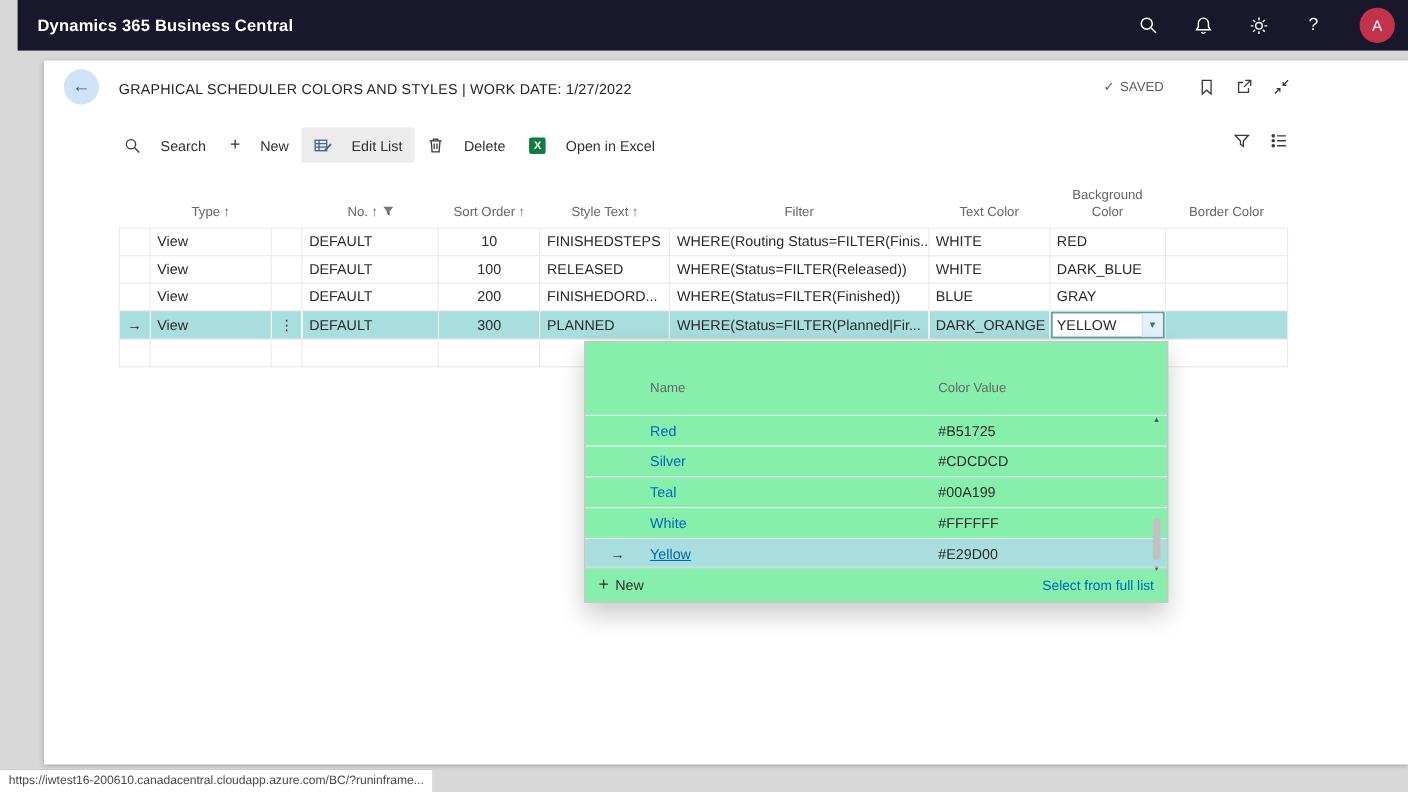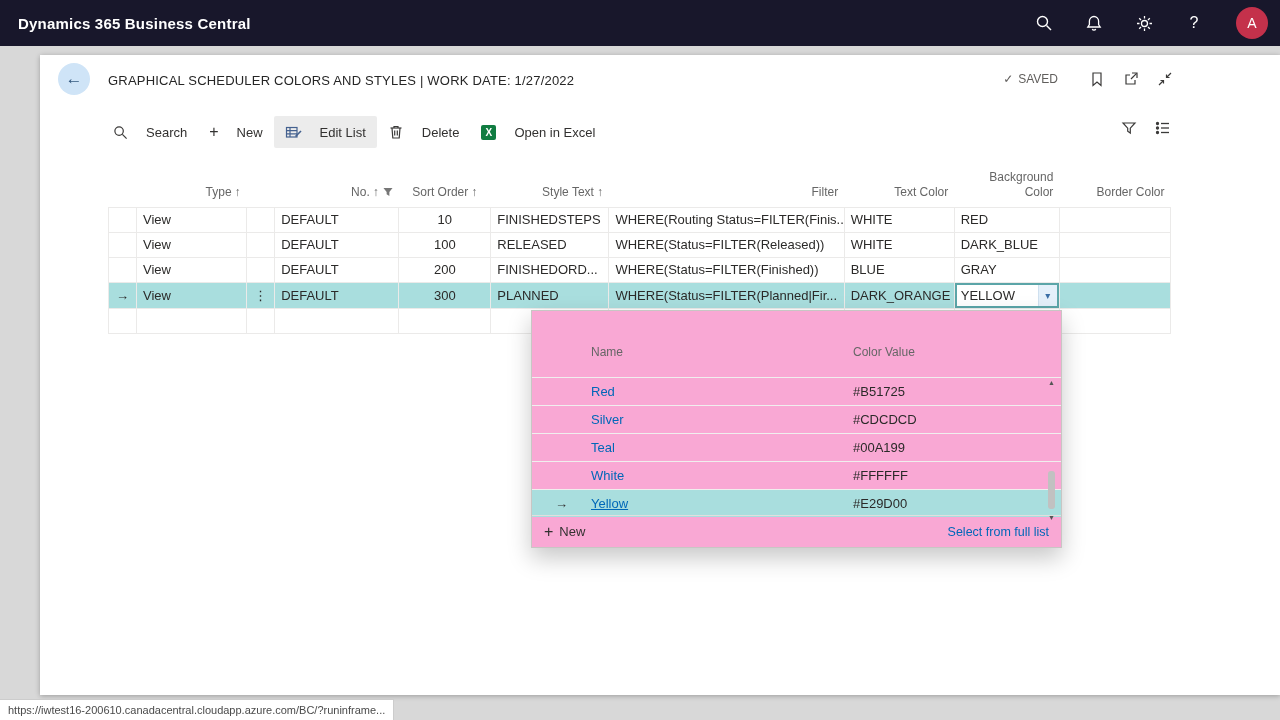--- a/index.html
+++ b/index.html
@@ -1,20 +1,20 @@
 <!DOCTYPE html>
 <html><head>
 <meta charset="utf-8">
 <style>
   *{margin:0;padding:0;box-sizing:border-box}
   html,body{width:1280px;height:720px;overflow:hidden}
   body{font-family:"Liberation Sans",sans-serif;background:#d8d8d8;position:relative;-webkit-font-smoothing:antialiased}
 
   
-  .topbar{position:absolute;top:0;left:0;right:0;height:46px;background:#18172b;display:flex;align-items:center;justify-content:space-between;padding:0 12px 0 18px;z-index:5}
+  .topbar{position:absolute;top:0;left:16px;right:0;height:46px;background:#18172b;display:flex;align-items:center;justify-content:space-between;padding:0 12px 0 18px;z-index:5}
   .app-title{color:#fff;font-size:15px;font-weight:700;letter-spacing:.2px;cursor:pointer}
   .topbar-right{display:flex;align-items:center;gap:30px}
   .tb-icon{width:20px;height:20px;display:flex;align-items:center;justify-content:center;color:#fff;cursor:pointer}
   .tb-icon.q{font-size:16px}
   .avatar{width:32px;height:32px;border-radius:50%;background:#c4314b;color:#fff;font-size:14px;display:flex;align-items:center;justify-content:center;margin-left:2px;cursor:pointer}
 
   
   .card{position:absolute;left:40px;top:55px;right:0;bottom:25px;background:#fff;box-shadow:0 1px 5px rgba(0,0,0,.28)}
   .back-btn{position:absolute;left:18px;top:8px;width:32px;height:32px;border-radius:50%;background:#cfe4f7;color:#33587f;font-size:17px;display:flex;align-items:center;justify-content:center;cursor:pointer}
   .page-title{position:absolute;left:68px;top:18px;font-size:13px;font-weight:400;color:#262626;letter-spacing:.2px}
@@ -25,34 +25,34 @@
   
   .toolbar{position:absolute;left:62px;top:60px;height:34px;display:flex;align-items:center;font-size:13px;color:#323130}
   .tbtn{display:flex;align-items:center;gap:18px;height:32px;padding:0 11px;cursor:pointer;border-radius:2px;white-space:nowrap}
   .tbtn.active{background:#ececec}
   .plus{font-size:16px;line-height:1;color:#323130}
   .xl{width:15px;height:15px;background:#107c41;color:#fff;font-size:10px;font-weight:700;display:flex;align-items:center;justify-content:center;border-radius:2px}
   .toolbar-right{position:absolute;top:64px;right:108px;display:flex;gap:16px}
 
   
   .grid{position:absolute;left:68px;top:108px;width:1063px;border-collapse:collapse;table-layout:fixed}
-  .grid th{font-size:12px;font-weight:400;color:#666;text-align:right;vertical-align:bottom;padding:0 6px 7px;line-height:1.25;height:44px;cursor:pointer;white-space:normal}
+  .grid th{font-size:12px;font-weight:400;color:#666;text-align:center;vertical-align:bottom;padding:0 6px 7px;line-height:1.25;height:44px;cursor:pointer;white-space:normal}
   .grid th.num,.grid td.num{text-align:center}
   .grid td{height:25px;border:1px solid #ebeae9;font-size:13px;color:#2b2a29;padding:0 6px;white-space:nowrap;overflow:hidden;cursor:pointer}
   .grid tr.sel td{background:#a9dede}
   .c-center{text-align:center;padding:0 !important}
   .sorticon{margin-left:3px}
   .funnel{margin-left:4px;display:inline-block;vertical-align:-1px}
   .combo-cell{padding:0 !important;background:#fff !important}
   .combo{height:25px;display:flex;align-items:stretch;border:2px solid #5ba5a8;background:#fff}
   .combo-val{flex:1;display:flex;align-items:center;padding-left:4px;font-size:13px;color:#2b2a29;overflow:hidden}
   .combo-btn{width:19px;background:#e4f0fa;color:#3a6ea5;font-size:10px;display:flex;align-items:center;justify-content:center;cursor:pointer;border-left:1px solid #cfe0ef}
 
   
-  .dd{position:absolute;left:491px;top:255px;width:531px;height:238px;background:#f9a8d4;border:1px solid #c8c6c4;box-shadow:0 10px 22px rgba(0,0,0,.22);z-index:4}
+  .dd{position:absolute;left:491px;top:255px;width:531px;height:238px;background:#86efac;border:1px solid #c8c6c4;box-shadow:0 10px 22px rgba(0,0,0,.22);z-index:4}
   .dd-headers{position:absolute;top:34px;left:0;right:0;font-size:12px;color:#666;height:16px}
   .dd-h-name{position:absolute;left:59px}
   .dd-h-val{position:absolute;left:321px}
   .dd-list{position:absolute;top:66px;left:0;right:0}
   .dd-row{height:28px;display:flex;align-items:center;border-top:1px solid #f0efee;cursor:pointer}
   .dd-arrow{width:59px;text-align:center;font-size:13px;color:#333}
   .dd-name{width:262px;font-size:13px;color:#0067b8;cursor:pointer}
   .dd-val{font-size:13px;color:#2b2a29}
   .dd-row.sel{background:#a9dede}
   .dd-row.sel .dd-name{text-decoration:underline}

